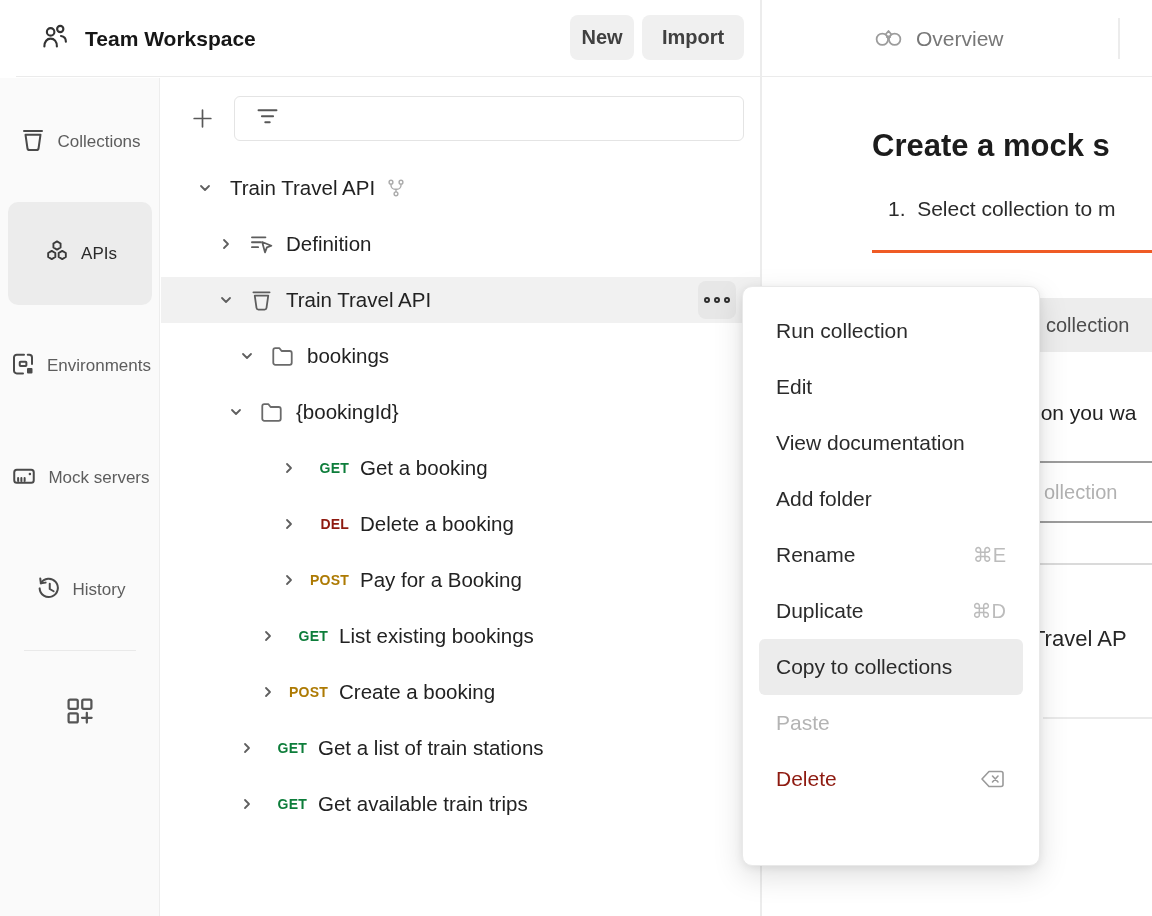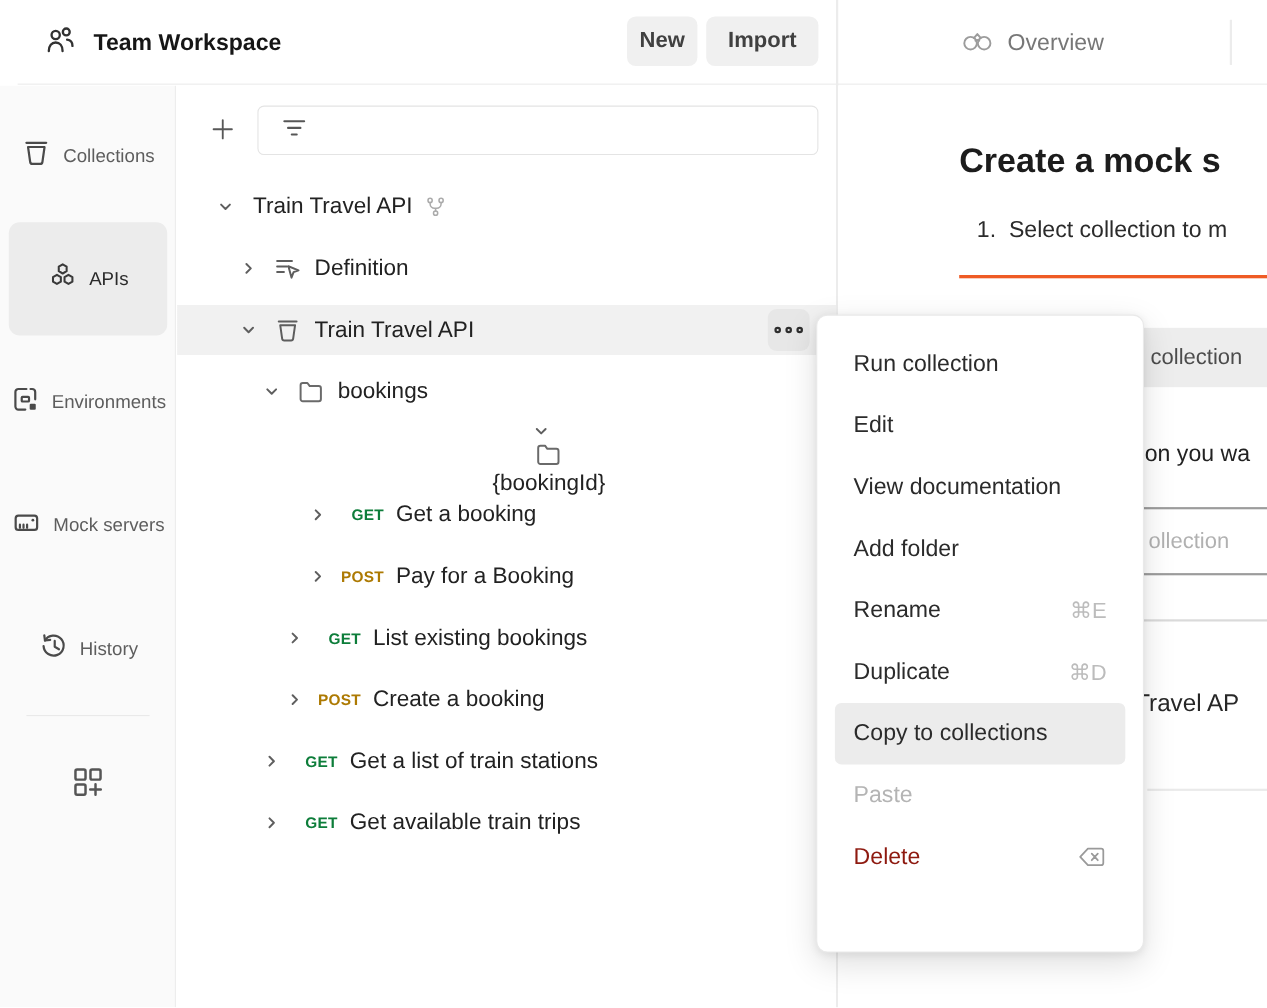--- a/index.html
+++ b/index.html
@@ -234,41 +234,50 @@
               <path d="M4 6l4 4 4-4"></path>
             </svg>
           </span>
           <span class="t-icon">
             <svg width="27" height="27" viewBox="0 0 24 24" fill="none" stroke="#6a6a6a" stroke-width="1.6" stroke-linecap="round" stroke-linejoin="round">
               <path d="M3.8 17.6V6.4c0-1 .8-1.8 1.8-1.8h3.7l1.9 2.5h7.2c1 0 1.8.8 1.8 1.8v8.7c0 1-.8 1.8-1.8 1.8H5.6c-1 0-1.8-.8-1.8-1.8z"></path>
             </svg>
           </span>
           <span class="t-label">bookings</span>
         </div>
-        <div class="row" style="padding-left: 67px; flex-direction: column;">
+        <div class="row" style="padding-left: 67px;">
           <span class="chev">
             <svg width="16" height="16" viewBox="0 0 16 16" fill="none" stroke="#5f5f5f" stroke-width="1.8" stroke-linecap="round" stroke-linejoin="round">
               <path d="M4 6l4 4 4-4"></path>
             </svg>
           </span>
           <span class="t-icon">
             <svg width="27" height="27" viewBox="0 0 24 24" fill="none" stroke="#6a6a6a" stroke-width="1.6" stroke-linecap="round" stroke-linejoin="round">
               <path d="M3.8 17.6V6.4c0-1 .8-1.8 1.8-1.8h3.7l1.9 2.5h7.2c1 0 1.8.8 1.8 1.8v8.7c0 1-.8 1.8-1.8 1.8H5.6c-1 0-1.8-.8-1.8-1.8z"></path>
             </svg>
           </span>
           <span class="t-label">{bookingId}</span>
         </div>
         <div class="row" style="padding-left: 120px;">
           <span class="chev">
             <svg width="16" height="16" viewBox="0 0 16 16" fill="none" stroke="#5f5f5f" stroke-width="1.8" stroke-linecap="round" stroke-linejoin="round">
               <path d="M6 4l4 4-4 4"></path>
             </svg>
           </span>
           <span class="method" style="color:#0d7d3a">GET</span>
           <span class="t-label">Get a booking</span>
+        </div>
+        <div class="row" style="padding-left: 120px;">
+          <span class="chev">
+            <svg width="16" height="16" viewBox="0 0 16 16" fill="none" stroke="#5f5f5f" stroke-width="1.8" stroke-linecap="round" stroke-linejoin="round">
+              <path d="M6 4l4 4-4 4"></path>
+            </svg>
+          </span>
+          <span class="method" style="color:#8e1a10">DEL</span>
+          <span class="t-label">Delete a booking</span>
         </div>
         <div class="row" style="padding-left: 120px;">
           <span class="chev">
             <svg width="16" height="16" viewBox="0 0 16 16" fill="none" stroke="#5f5f5f" stroke-width="1.8" stroke-linecap="round" stroke-linejoin="round">
               <path d="M6 4l4 4-4 4"></path>
             </svg>
           </span>
           <span class="method" style="color:#ad7a03">POST</span>
           <span class="t-label">Pay for a Booking</span>
         </div>

